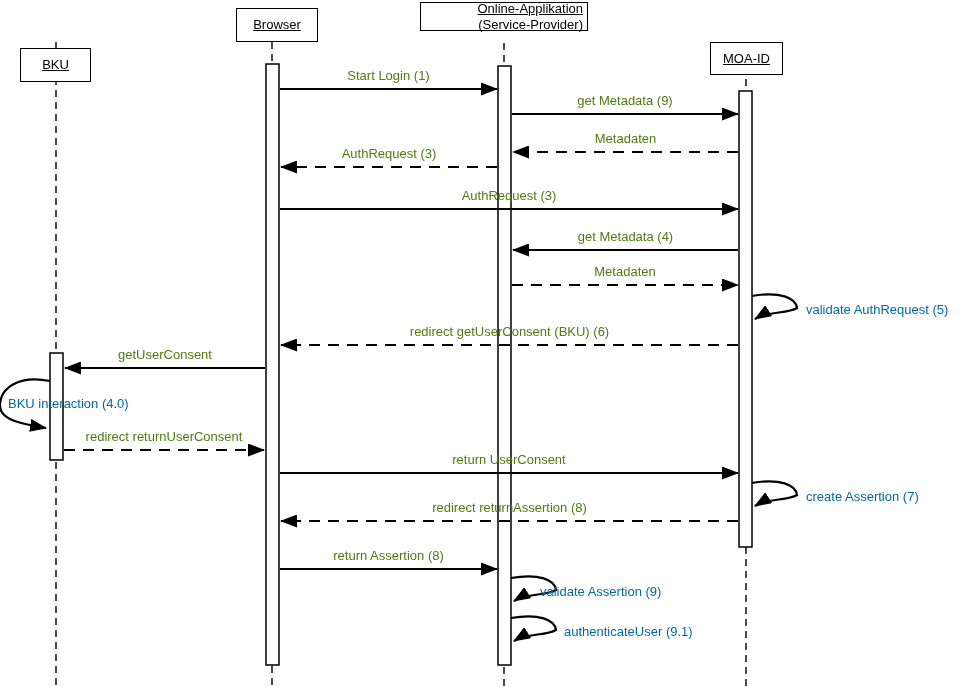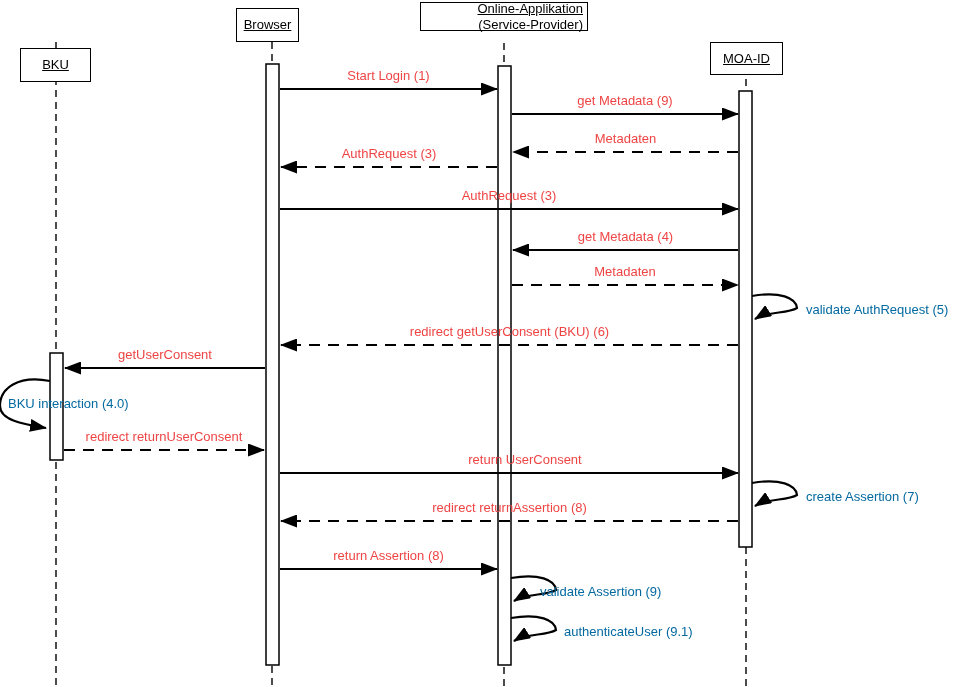--- a/index.html
+++ b/index.html
@@ -38,21 +38,21 @@
     font-size: 13px;
     line-height: 16px;
     color: #000;
     text-decoration: underline;
     padding: 0 4px;
   }
   .msg-label {
     position: absolute;
     font-size: 13px;
     line-height: 16px;
-    color: #ef4444;
+    color: #4d7c0f;
     white-space: nowrap;
     text-align: center;
     transform: translateX(-50%);
     z-index: 4;
   }
   .self-label {
     position: absolute;
     font-size: 13px;
     line-height: 16px;
     color: #0369a1;
@@ -115,40 +115,40 @@
          C 546,596 527,593 514,601" class="loop-path" marker-end="url(#arw)"></path>
         <path d="M 511,618
          C 539,613 555,620 556,630
          C 546,636 527,633 514,641" class="loop-path" marker-end="url(#arw)"></path>
       </g>
   </svg>
   <div id="nodes">
       <div class="pbox" style="left: 20px; top: 8px; width: 71px; height: 34px; margin-top: 40px;">
         <span class="plabel">BKU</span>
       </div>
-      <div class="pbox" style="left: 236px; top: 8px; width: 63px; height: 34px;">
+      <div class="pbox" style="left: 236px; top: 8px; width: 82px; height: 34px;">
         <span class="plabel">Browser</span>
       </div>
       <div class="pbox" style="left: 420px; top: 2px; width: 168px; height: 29px; text-align: right;">
         <span class="plabel">Online-Applikation (Service-Provider)</span>
       </div>
       <div class="pbox" style="left: 710px; top: 10px; width: 73px; height: 33px; margin-top: 32px;">
         <span class="plabel">MOA-ID</span>
       </div>
       <div class="msg-label" style="left: 388.5px; top: 68px;">Start Login (1)</div>
       <div class="msg-label" style="left: 625px; top: 93px;">get Metadata (9)</div>
       <div class="msg-label" style="left: 625.5px; top: 131px;">Metadaten</div>
       <div class="msg-label" style="left: 389px; top: 146px;">AuthRequest (3)</div>
       <div class="msg-label" style="left: 509px; top: 188px;">AuthRequest (3)</div>
       <div class="msg-label" style="left: 625.5px; top: 229px;">get Metadata (4)</div>
       <div class="msg-label" style="left: 625px; top: 264px;">Metadaten</div>
       <div class="msg-label" style="left: 509.5px; top: 324px;">redirect getUserConsent (BKU) (6)</div>
       <div class="msg-label" style="left: 165px; top: 347px;">getUserConsent</div>
       <div class="msg-label" style="left: 164px; top: 429px;">redirect returnUserConsent</div>
-      <div class="msg-label" style="left: 509px; top: 452px; margin-left: 16px;">return UserConsent</div>
+      <div class="msg-label" style="left: 509px; top: 452px;">return UserConsent</div>
       <div class="msg-label" style="left: 509.5px; top: 500px;">redirect returnAssertion (8)</div>
       <div class="msg-label" style="left: 388.5px; top: 548px;">return Assertion (8)</div>
       <div class="self-label" style="left: 806px; top: 302px;">validate AuthRequest (5)</div>
       <div class="self-label" style="left: 8px; top: 396px;">BKU interaction (4.0)</div>
       <div class="self-label" style="left: 806px; top: 489px; text-align: right;">create Assertion (7)</div>
       <div class="self-label" style="left: 540px; top: 584px;">validate Assertion (9)</div>
       <div class="self-label" style="left: 564px; top: 624px;">authenticateUser (9.1)</div>
     </div>
 </div>
 

